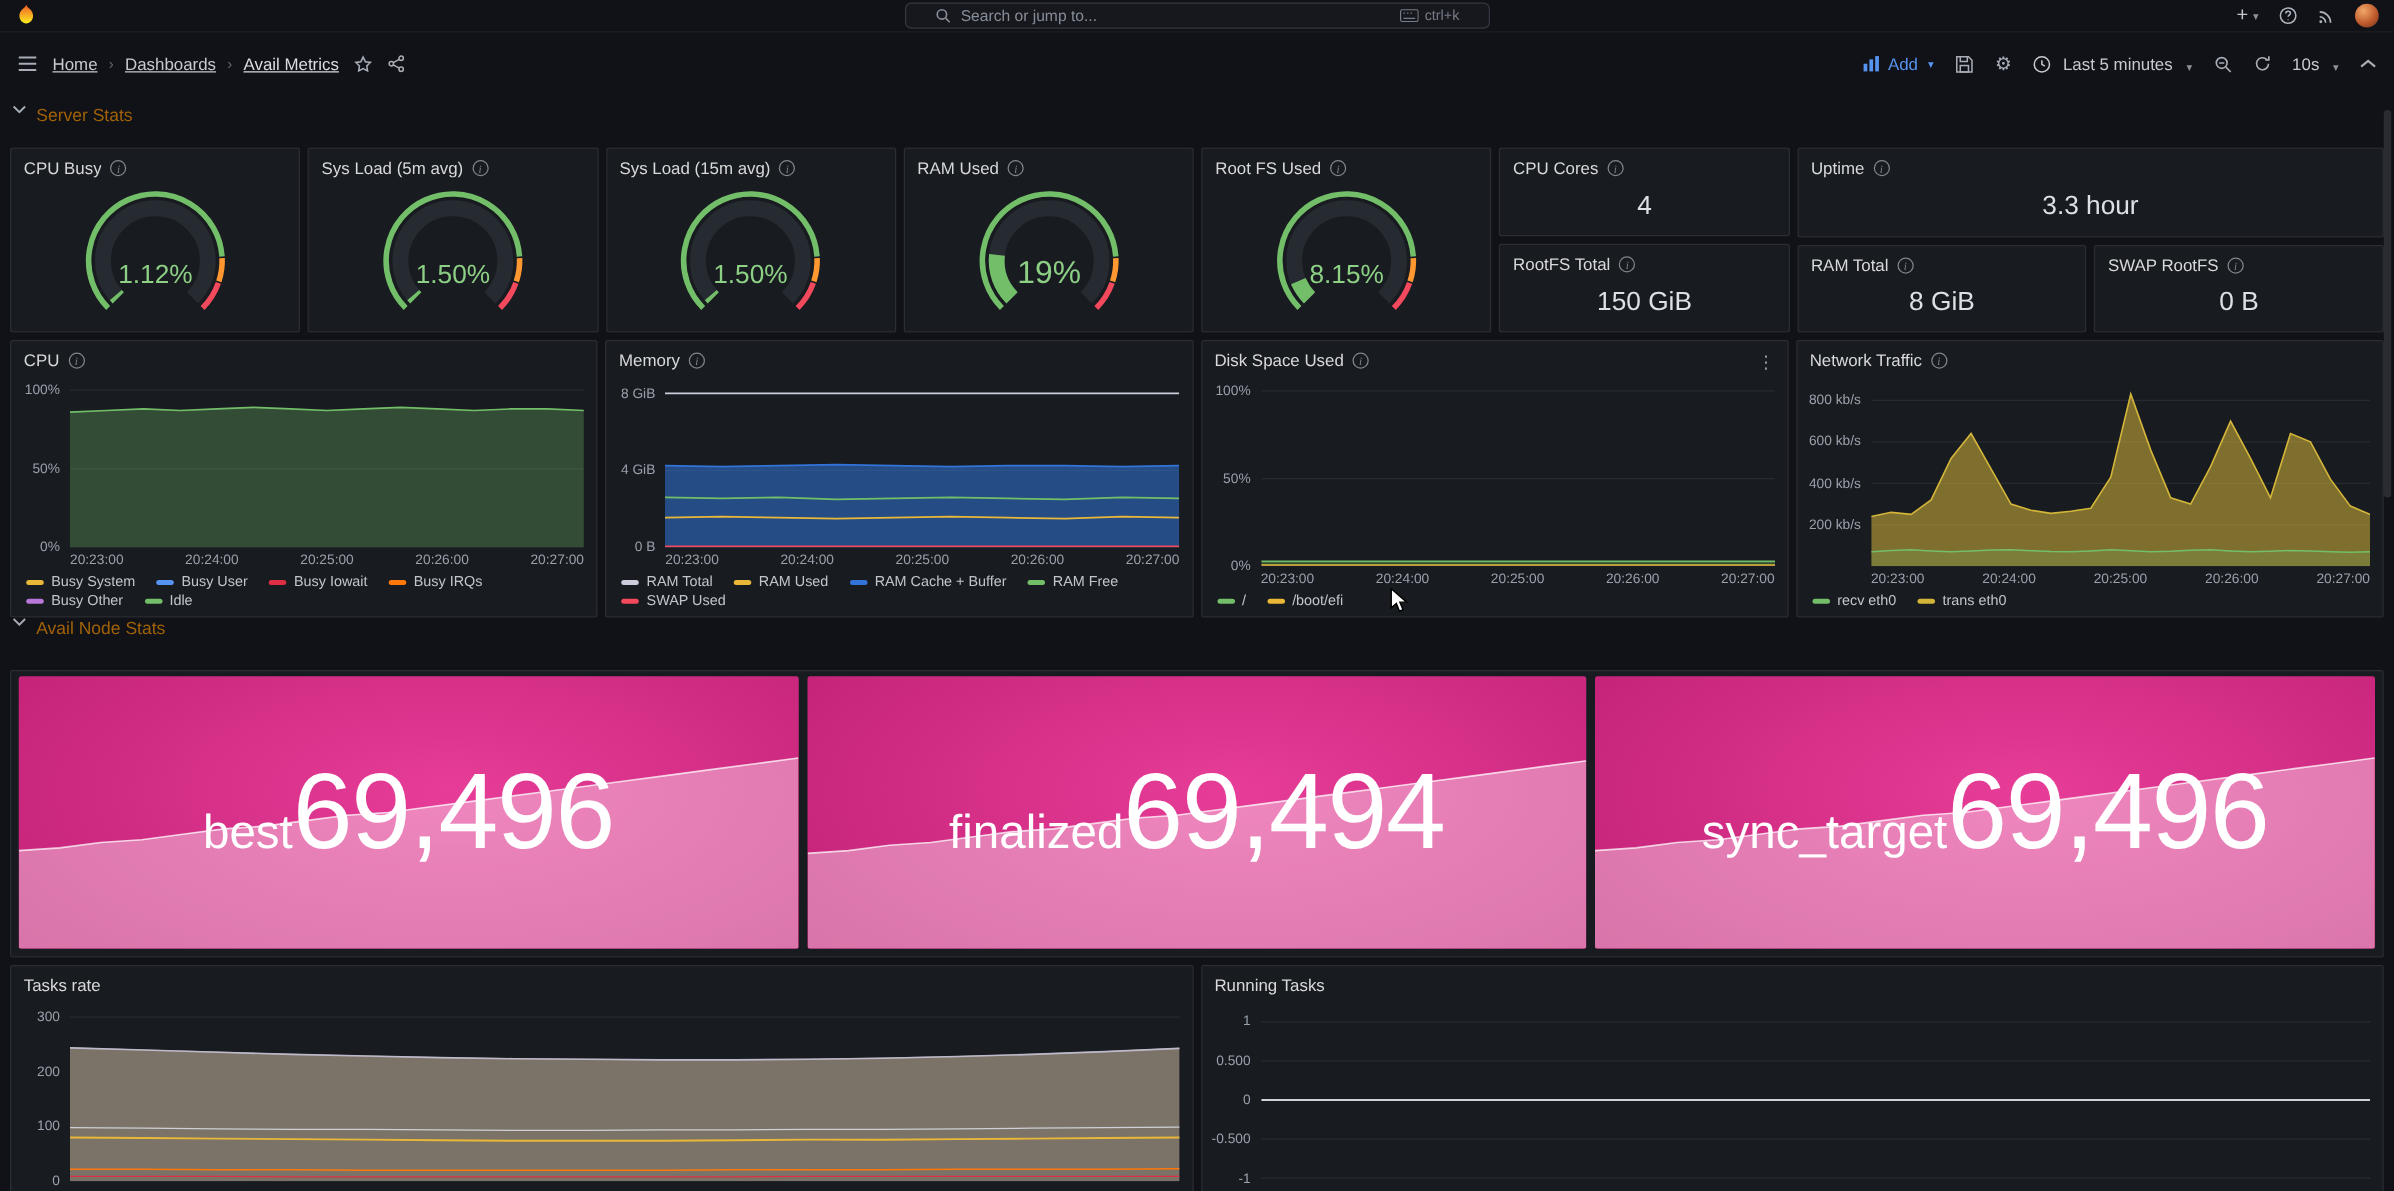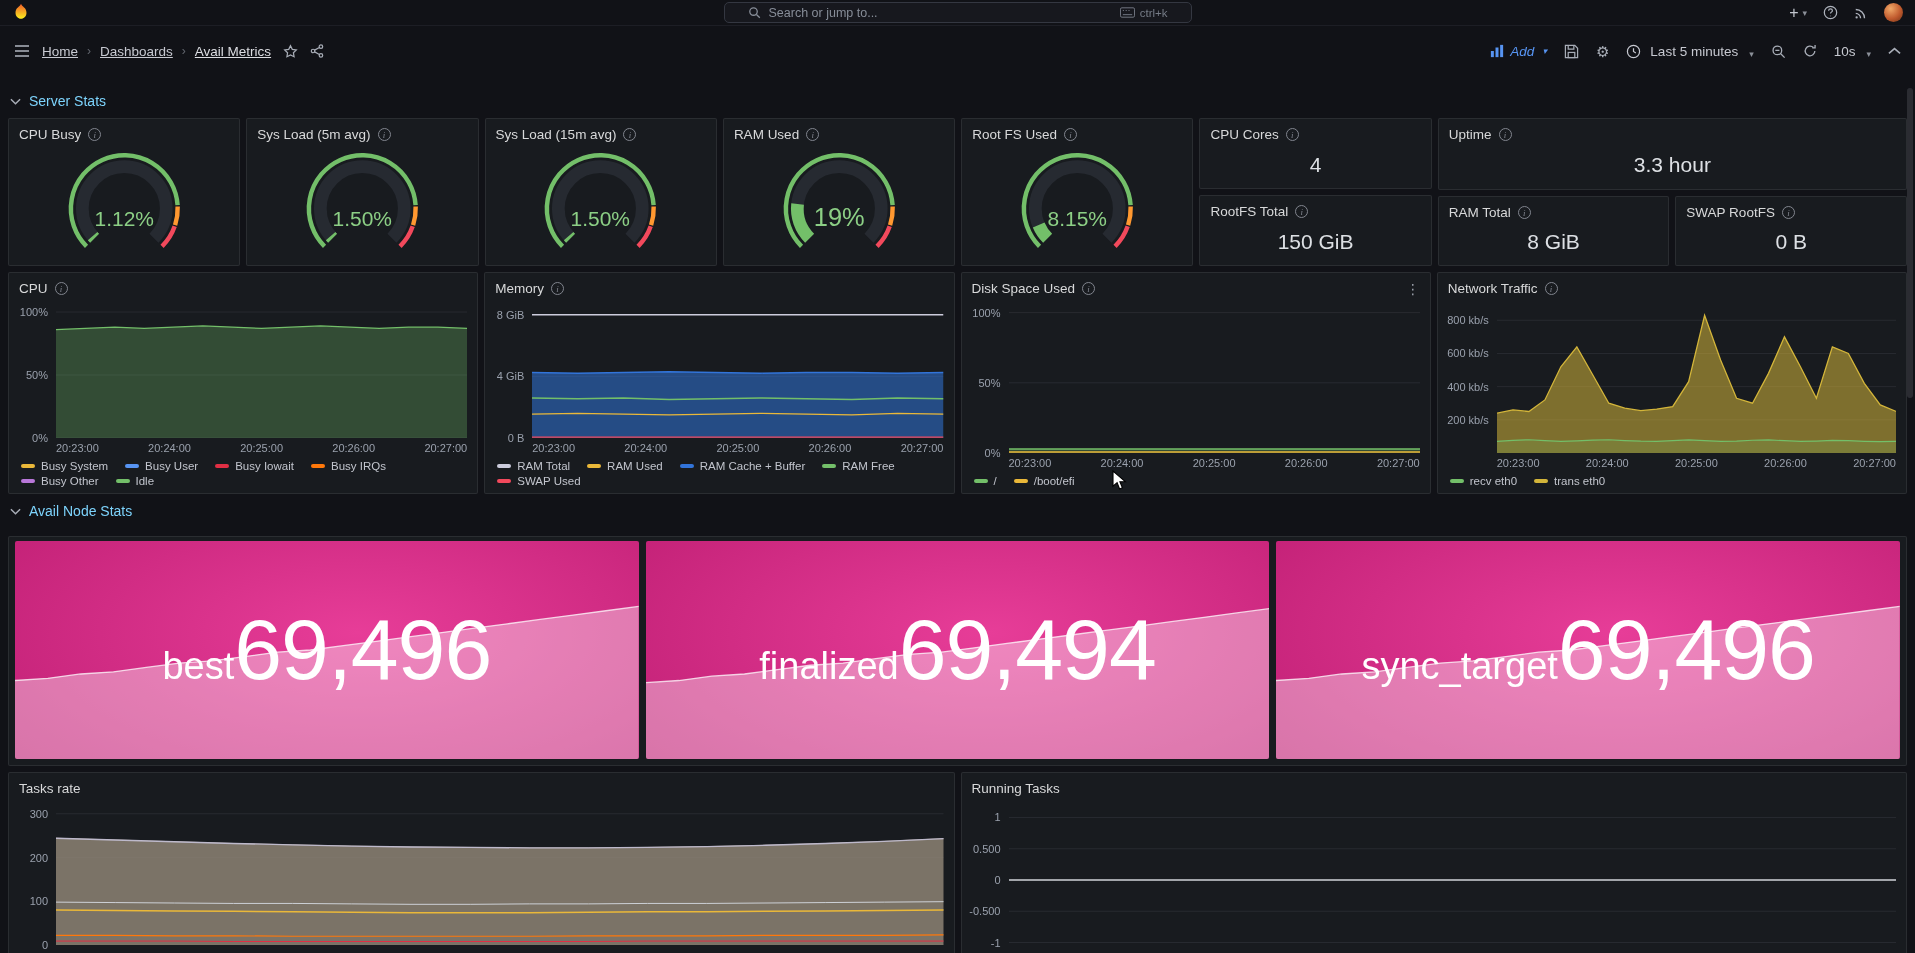--- a/index.html
+++ b/index.html
@@ -34,29 +34,29 @@
     background:radial-gradient(circle at 35% 30%, #f0a868, #c05a2e 55%, #6d3317); cursor:pointer; }
 
   
   .toolbar { height:50px; display:flex; align-items:center; padding:0 14px; gap:12px; }
   .tool-icon { color:#a8adb7; display:flex; align-items:center; cursor:pointer; }
   .crumbs { display:flex; align-items:center; gap:9px; font-size:13.5px; }
   .crumb { color:#c7c9d1; cursor:pointer;text-decoration:underline; }
   .crumb.current { color:#dcdde2; cursor:default; }
   .crumb-sep { color:#62666e; font-size:12px; }
   .toolbar-right { margin-left:auto; display:flex; align-items:center; gap:17px; color:#b6bac2; font-size:13.5px; }
-  .add-btn { color:#5794f2; display:flex; gap:6px; align-items:center; cursor:pointer;font-style:italic; }
+  .add-btn { color:#5794f2; display:flex; gap:6px; align-items:center; cursor:pointer; }
   .add-btn .caret { color:#5794f2; }
   .time-btn, .interval-btn { display:flex; align-items:flex-end; gap:9px; cursor:pointer; color:#c7c9d1; }
   .gear-glyph { font-size:15px; line-height:1; }
 
   
   .content { padding:8px 8px 0; }
-  .section-header { height:34px; display:flex; align-items:center; gap:8px;
-    font-size:14px; font-weight:500; color:#7dd3fc; cursor:pointer; padding:0 2px; }
+  .section-header { height:34px; display:flex; gap:8px;
+    font-size:14px; font-weight:500; color:#a16207; cursor:pointer; padding:0 2px; }
 
   .gauges-row { display:grid; grid-template-columns:repeat(6,1fr) 2.02fr; gap:6px; height:148px; }
   .charts-row { display:grid; grid-template-columns:repeat(4,1fr); gap:6px; height:222px; margin-top:6px; }
   .bottom-row { display:grid; grid-template-columns:1fr 1fr; gap:6px; margin-top:6px; height:340px; }
 
   .panel { background:#181b1f; border:1px solid rgba(204,204,220,0.10); border-radius:2px;
     display:flex; flex-direction:column; min-width:0; min-height:0; overflow:hidden; }
   .panel-header { min-height:26px; display:flex; align-items:center; gap:7px;
     padding:5px 8px 0 10px; font-size:13.5px; font-weight:500; color:#d8d9da; flex:none; }
   .panel-title { white-space:nowrap; overflow:hidden; text-overflow:ellipsis; cursor:pointer; }

